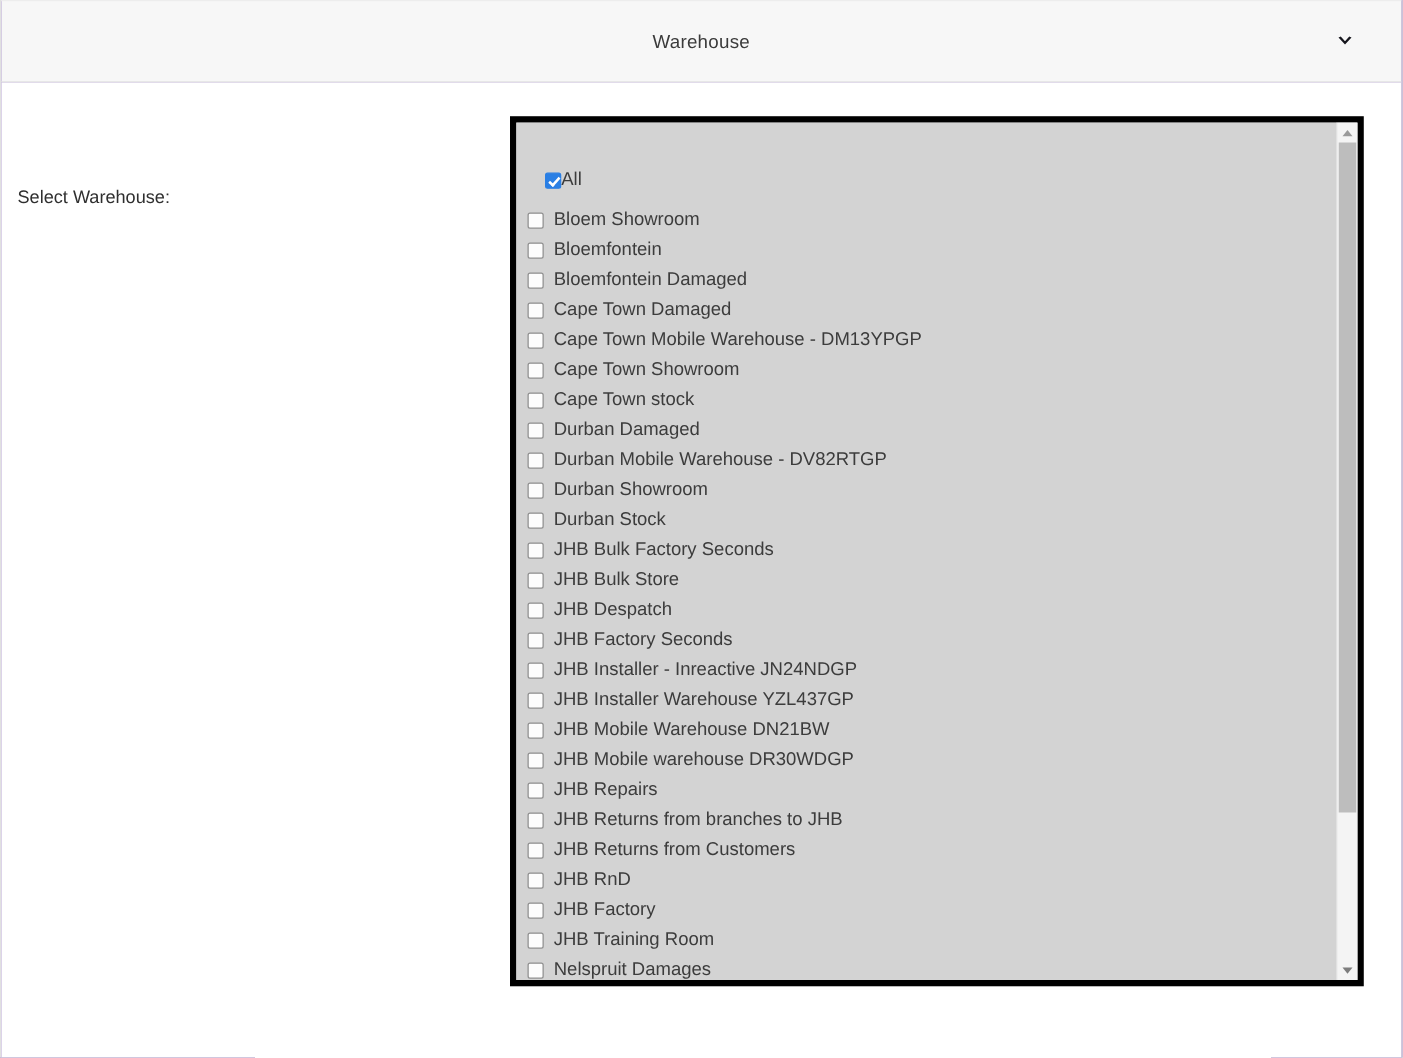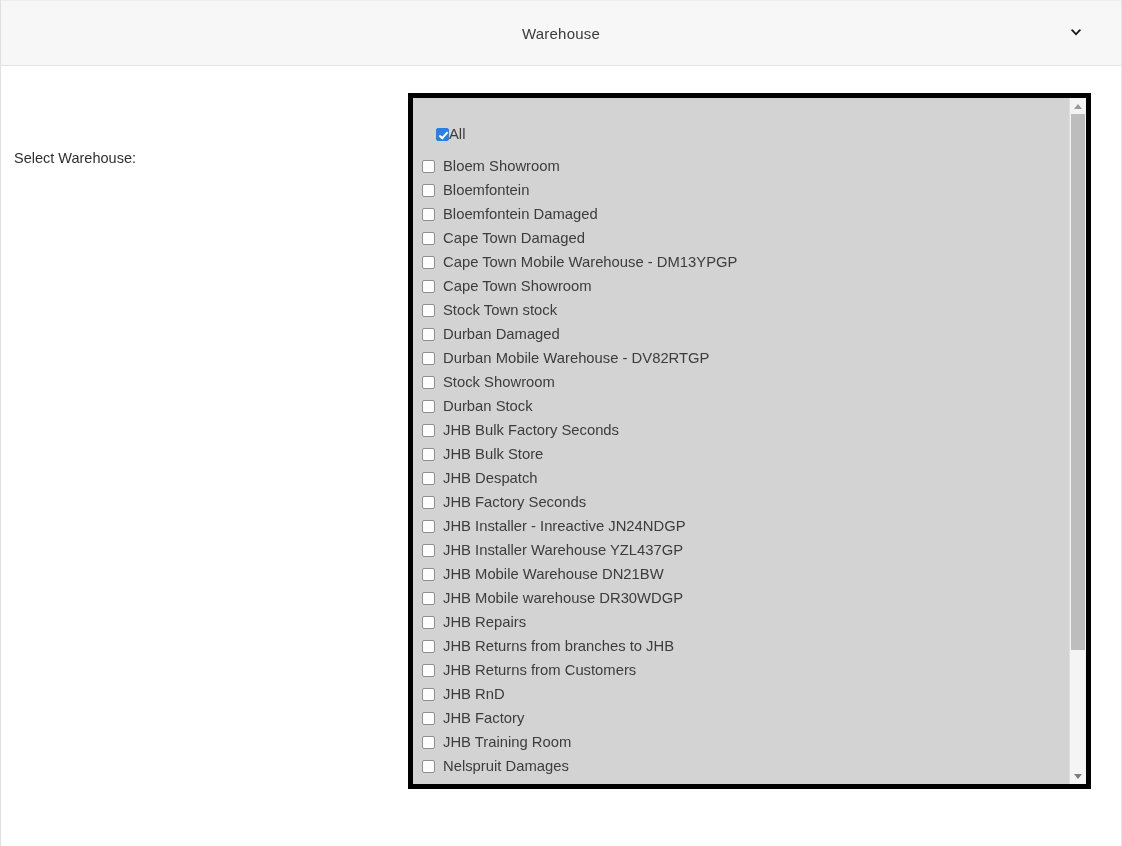--- a/index.html
+++ b/index.html
@@ -88,21 +88,21 @@
     border: 5px solid #000000;
     background: #d3d3d3;
     display: flex;
     overflow: hidden;
   }
   .listbox-scrollarea {
     position: relative;
     flex: 1 1 auto;
     background: #d3d3d3;
     overflow: hidden;
-    padding-top: 24px;
+    padding-top: 34px;
     box-sizing: border-box;
     text-align: center;
   }
 
   .option-row {
     display: flex;
     align-items: center;
     height: 24px;
     padding-left: 23px;
     box-sizing: border-box;
@@ -247,33 +247,33 @@
             <div class="option-row item-row">
               <span class="cb"></span>
               <span class="label">Cape Town Mobile Warehouse - DM13YPGP</span>
             </div>
             <div class="option-row item-row">
               <span class="cb"></span>
               <span class="label">Cape Town Showroom</span>
             </div>
             <div class="option-row item-row">
               <span class="cb"></span>
-              <span class="label">Stock Town stock</span>
+              <span class="label">Cape Town stock</span>
             </div>
             <div class="option-row item-row">
               <span class="cb"></span>
               <span class="label">Durban Damaged</span>
             </div>
             <div class="option-row item-row">
               <span class="cb"></span>
               <span class="label">Durban Mobile Warehouse - DV82RTGP</span>
             </div>
             <div class="option-row item-row">
               <span class="cb"></span>
-              <span class="label">Stock Showroom</span>
+              <span class="label">Durban Showroom</span>
             </div>
             <div class="option-row item-row">
               <span class="cb"></span>
               <span class="label">Durban Stock</span>
             </div>
             <div class="option-row item-row">
               <span class="cb"></span>
               <span class="label">JHB Bulk Factory Seconds</span>
             </div>
             <div class="option-row item-row">

